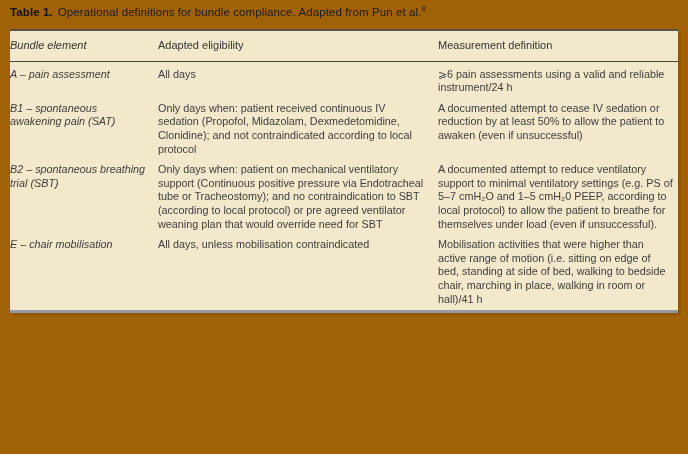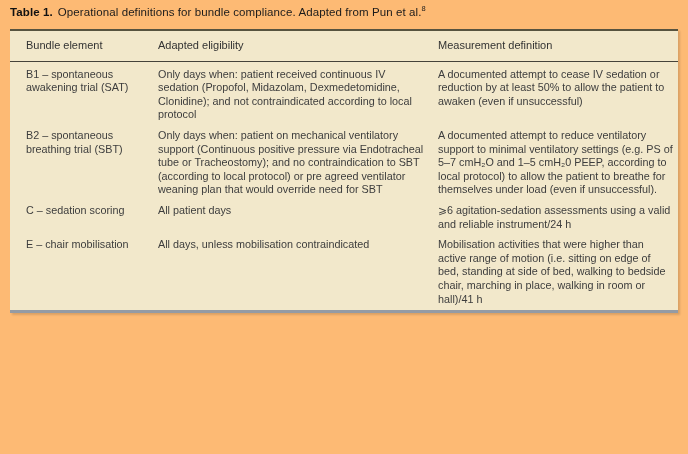--- a/index.html
+++ b/index.html
@@ -5,21 +5,21 @@
   html, body {
     margin: 0;
     padding: 0;
     background: #ffffff;
     font-family: "Liberation Sans", sans-serif;
   }
   .page {
     position: relative;
     width: 688px;
     height: 454px;
-    background: #fdba74;
+    background: #a16207;
     overflow: hidden;
   }
   .caption {
     position: absolute;
     left: 10px;
     top: 6px;
     margin: 0;
     font-size: 11.5px;
     color: #1b1b1b;
     letter-spacing: 0.1px;
@@ -57,21 +57,22 @@
     border-bottom: 1px solid #45433a;
     font-size: 11px;
     color: #333333;
   }
   table.bundle td {
     vertical-align: top;
     padding: 3px 10px 4px 0;
   }
   table.bundle th:first-child,
   table.bundle td:first-child {
-    padding-left: 16px;
+    padding-left: 0;
+    font-style: italic;
   }
   table.bundle th:last-child,
   table.bundle td:last-child {
     padding-right: 4px;
   }
   table.bundle tbody tr:first-child td {
     padding-top: 6px;
   }
 </style>
 </head>
@@ -89,33 +90,33 @@
     </colgroup>
     <thead>
       <tr>
         <th>Bundle element</th>
         <th>Adapted eligibility</th>
         <th>Measurement definition</th>
       </tr>
     </thead>
     <tbody>
       <tr>
-        <td>B1 – spontaneous awakening trial (SAT)</td>
+        <td>A – pain assessment</td>
+        <td>All days</td>
+        <td>⩾6 pain assessments using a valid and reliable instrument/24 h</td>
+      </tr>
+      <tr>
+        <td>B1 – spontaneous awakening pain (SAT)</td>
         <td>Only days when: patient received continuous IV sedation (Propofol, Midazolam, Dexmedetomidine, Clonidine); and not contraindicated according to local protocol</td>
         <td>A documented attempt to cease IV sedation or reduction by at least 50% to allow the patient to awaken (even if unsuccessful)</td>
       </tr>
       <tr>
         <td>B2 – spontaneous breathing trial (SBT)</td>
         <td>Only days when: patient on mechanical ventilatory support (Continuous positive pressure via Endotracheal tube or Tracheostomy); and no contraindication to SBT (according to local protocol) or pre agreed ventilator weaning plan that would override need for SBT</td>
         <td>A documented attempt to reduce ventilatory support to minimal ventilatory settings (e.g. PS of 5–7 cmH₂O and 1–5 cmH₂0 PEEP, according to local protocol) to allow the patient to breathe for themselves under load (even if unsuccessful).</td>
-      </tr>
-      <tr>
-        <td>C – sedation scoring</td>
-        <td>All patient days</td>
-        <td>⩾6 agitation-sedation assessments using a valid and reliable instrument/24 h</td>
       </tr>
       <tr>
         <td>E – chair mobilisation</td>
         <td>All days, unless mobilisation contraindicated</td>
         <td>Mobilisation activities that were higher than active range of motion (i.e. sitting on edge of bed, standing at side of bed, walking to bedside chair, marching in place, walking in room or hall)/41 h</td>
       </tr>
     </tbody>
   </table>
 
 </div>

